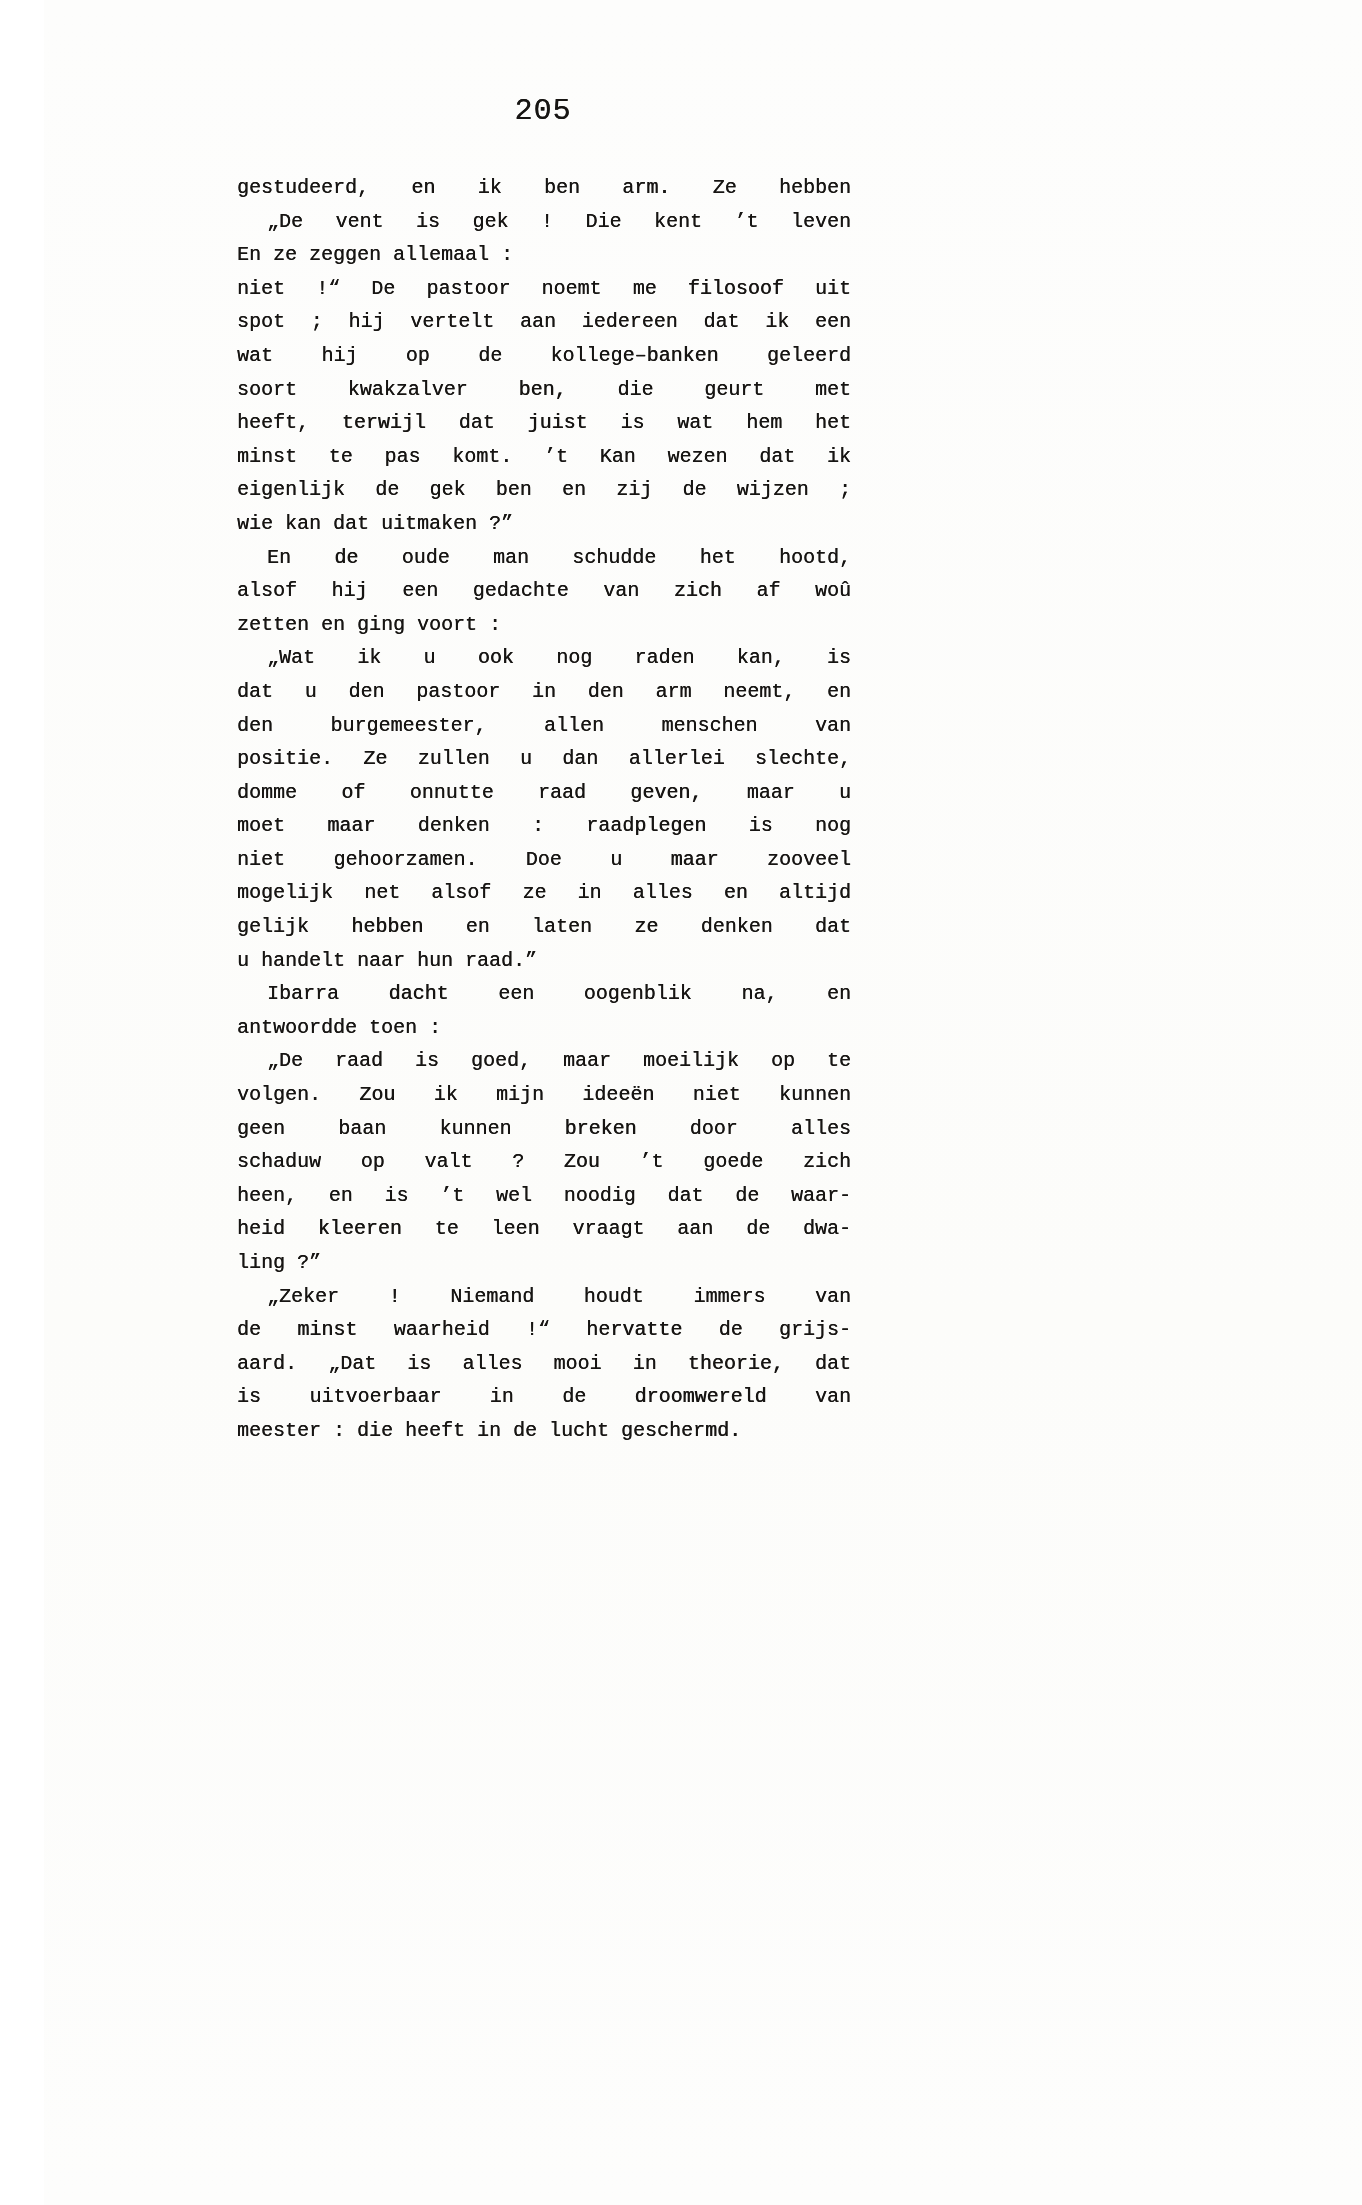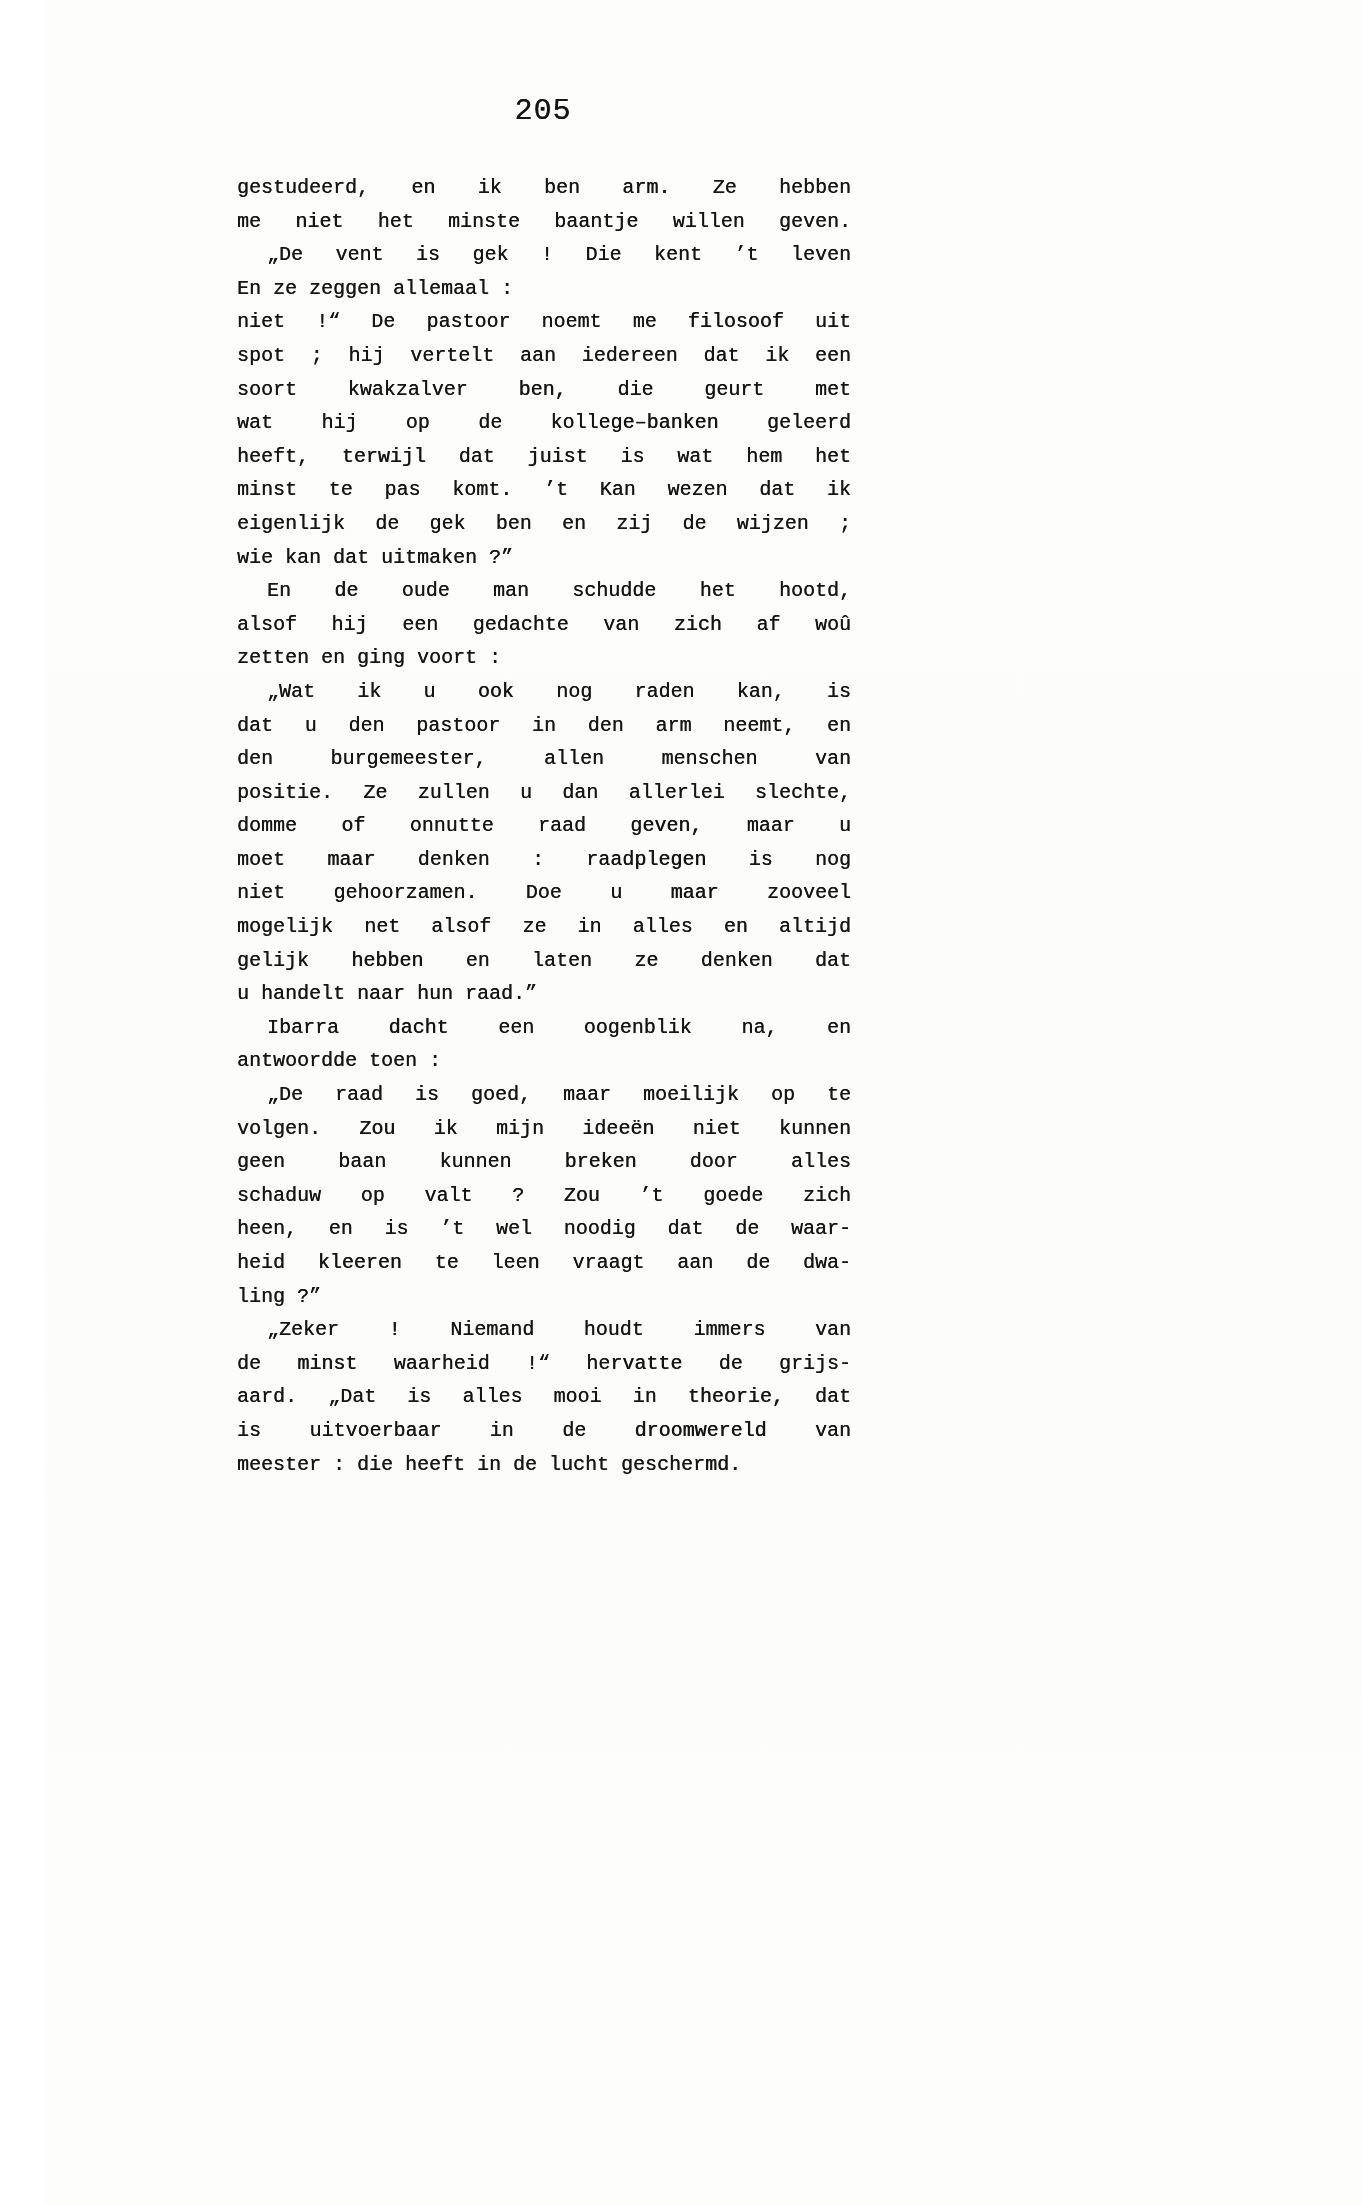--- a/index.html
+++ b/index.html
@@ -52,27 +52,26 @@
     text-align-last: left;
   }
 </style>
 </head>
 <body>
 
 <div class="scan-page">
   <div class="page-number">205</div>
   <div class="text-block">
       <div class="line">gestudeerd, en ik ben arm. Ze hebben</div>
-      <div class="line">me niet het minste baantje willen geven.</div>
       <div class="line indent">„De vent is gek ! Die kent ’t leven</div>
       <div class="line para-end">En ze zeggen allemaal :</div>
       <div class="line">niet !“ De pastoor noemt me filosoof uit</div>
       <div class="line">spot ; hij vertelt aan iedereen dat ik een</div>
+      <div class="line">wat hij op de kollege–banken geleerd</div>
       <div class="line">soort kwakzalver ben, die geurt met</div>
-      <div class="line">wat hij op de kollege–banken geleerd</div>
       <div class="line">heeft, terwijl dat juist is wat hem het</div>
       <div class="line">minst te pas komt. ’t Kan wezen dat ik</div>
       <div class="line">eigenlijk de gek ben en zij de wijzen ;</div>
       <div class="line para-end">wie kan dat uitmaken ?”</div>
       <div class="line indent">En de oude man schudde het hootd,</div>
       <div class="line">alsof hij een gedachte van zich af woû</div>
       <div class="line para-end">zetten en ging voort :</div>
       <div class="line indent">„Wat ik u ook nog raden kan, is</div>
       <div class="line">dat u den pastoor in den arm neemt, en</div>
       <div class="line">den burgemeester, allen menschen van</div>

